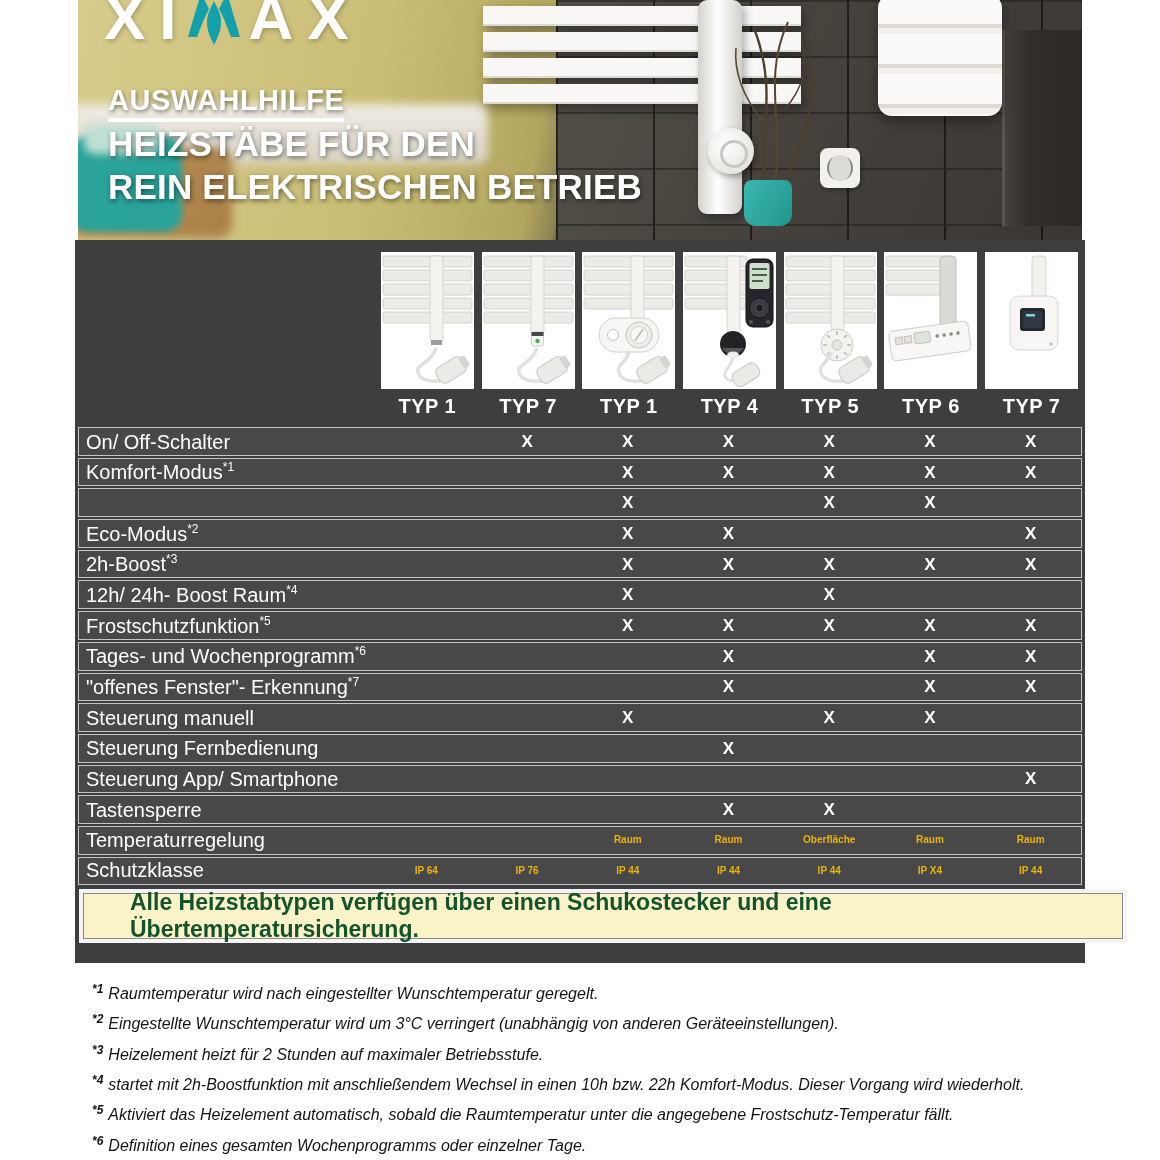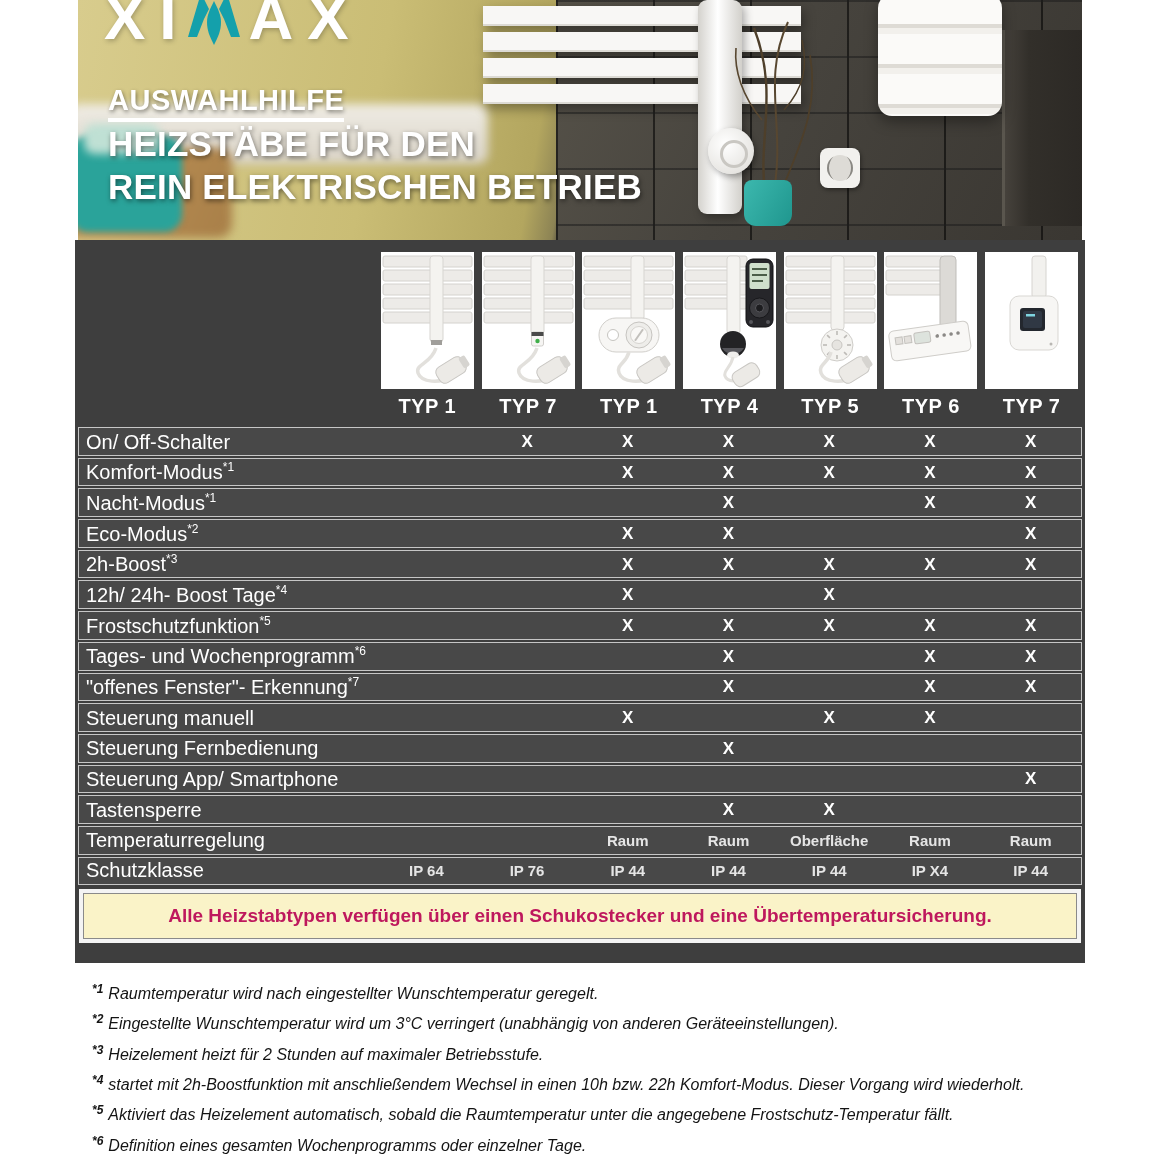--- a/index.html
+++ b/index.html
@@ -57,24 +57,24 @@
   .thumbs{position:absolute;left:3px;top:12px;width:1004px;}
   .thumb{width:93px;height:137px;background:#ffffff;margin:0 auto;}
   .typs{position:absolute;left:3px;top:155px;width:1004px;}
   .typ{color:#fff;font-weight:bold;font-size:20px;text-align:center;letter-spacing:.5px;}
   .rows{position:absolute;left:3px;top:187px;width:1004px;}
   .frow{display:grid;grid-template-columns:297px repeat(7,1fr);height:26.7px;margin-bottom:2px;
         background:#484848;border:1px solid #c6c6c6;align-items:center;}
   .frow .lbl{color:#fff;font-size:20px;padding-left:7px;white-space:nowrap;overflow:hidden;}
   .frow .lbl sup{font-size:12px;}
   .mark{color:#fff;font-weight:bold;font-size:17px;text-align:center;line-height:1;}
-  .valc{color:#e5e5e5;font-weight:bold;font-size:15px;text-align:center;line-height:1;}
+  .valc{color:#eab308;font-weight:bold;font-size:10px;text-align:center;line-height:1;}
   .note{position:absolute;left:8px;top:653px;width:992px;height:44px;background:#faf3c8;
         border:1px solid #8a8a8a;box-shadow:0 0 0 4px #f4f4f4;display:flex;align-items:center;
-        justify-content:center;font-weight:bold;font-size:19px;color:#be185d;}
+        justify-content:center;font-weight:bold;font-size:23px;color:#14532d;padding-left:46px;}
   
   .foot{position:absolute;left:92px;top:980px;width:995px;color:#141414;}
   .fn{font-size:16px;font-style:italic;line-height:18px;margin-bottom:7px;white-space:nowrap;}
   .fn .fm{font-size:12px;font-weight:bold;margin-right:5px;}
 </style>
 </head>
 <body>
 
 <div class="hero">
   <div class="counter"></div>
@@ -268,21 +268,20 @@
         <div class="lbl"><span>Komfort-Modus</span><sup>*1</sup></div>
         <div class="mark"></div>
         <div class="mark"></div>
         <div class="mark">X</div>
         <div class="mark">X</div>
         <div class="mark">X</div>
         <div class="mark">X</div>
         <div class="mark">X</div>
       </div>
       <div class="frow">
-        <div class="lbl"><span>Nacht-Modus</span><sup>*1</sup></div>
         <div class="mark"></div>
         <div class="mark"></div>
         <div class="mark"></div>
         <div class="mark">X</div>
         <div class="mark"></div>
         <div class="mark">X</div>
         <div class="mark">X</div>
       </div>
       <div class="frow">
         <div class="lbl"><span>Eco-Modus</span><sup>*2</sup></div>
@@ -298,21 +297,21 @@
         <div class="lbl"><span>2h-Boost</span><sup>*3</sup></div>
         <div class="mark"></div>
         <div class="mark"></div>
         <div class="mark">X</div>
         <div class="mark">X</div>
         <div class="mark">X</div>
         <div class="mark">X</div>
         <div class="mark">X</div>
       </div>
       <div class="frow">
-        <div class="lbl"><span>12h/ 24h- Boost Tage</span><sup>*4</sup></div>
+        <div class="lbl"><span>12h/ 24h- Boost Raum</span><sup>*4</sup></div>
         <div class="mark"></div>
         <div class="mark"></div>
         <div class="mark">X</div>
         <div class="mark"></div>
         <div class="mark">X</div>
         <div class="mark"></div>
         <div class="mark"></div>
       </div>
       <div class="frow">
         <div class="lbl"><span>Frostschutzfunktion</span><sup>*5</sup></div>

